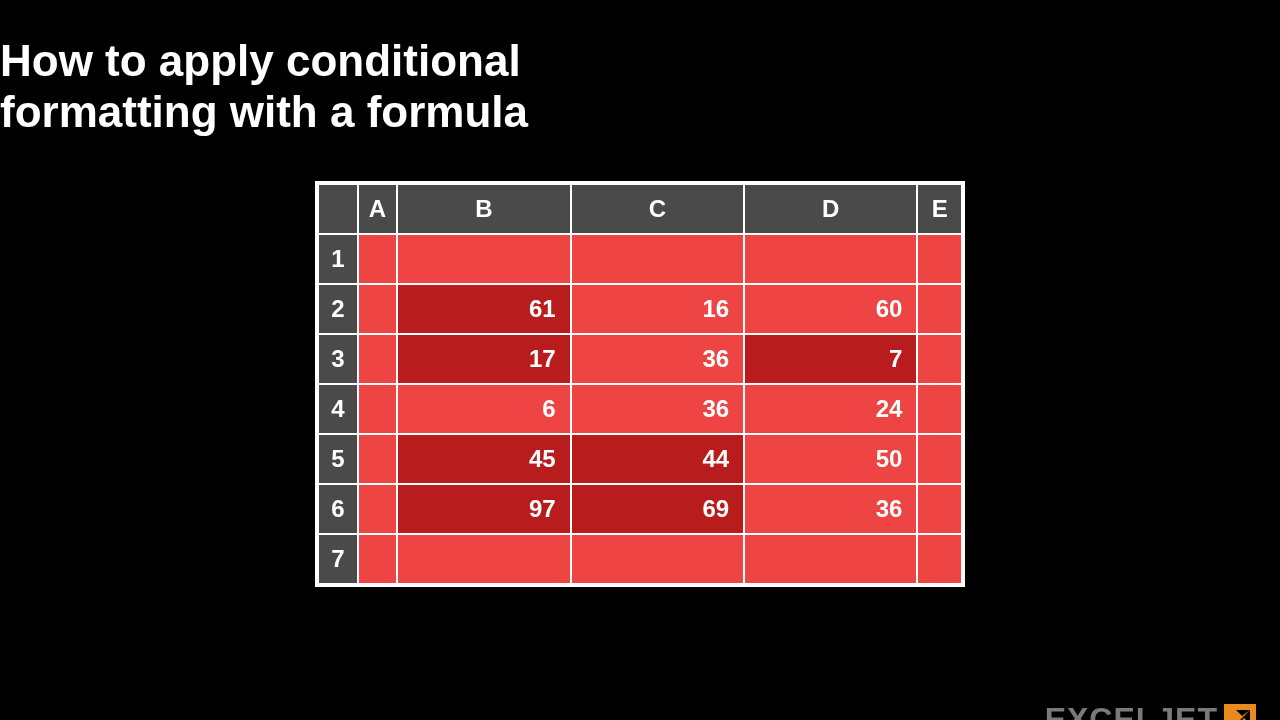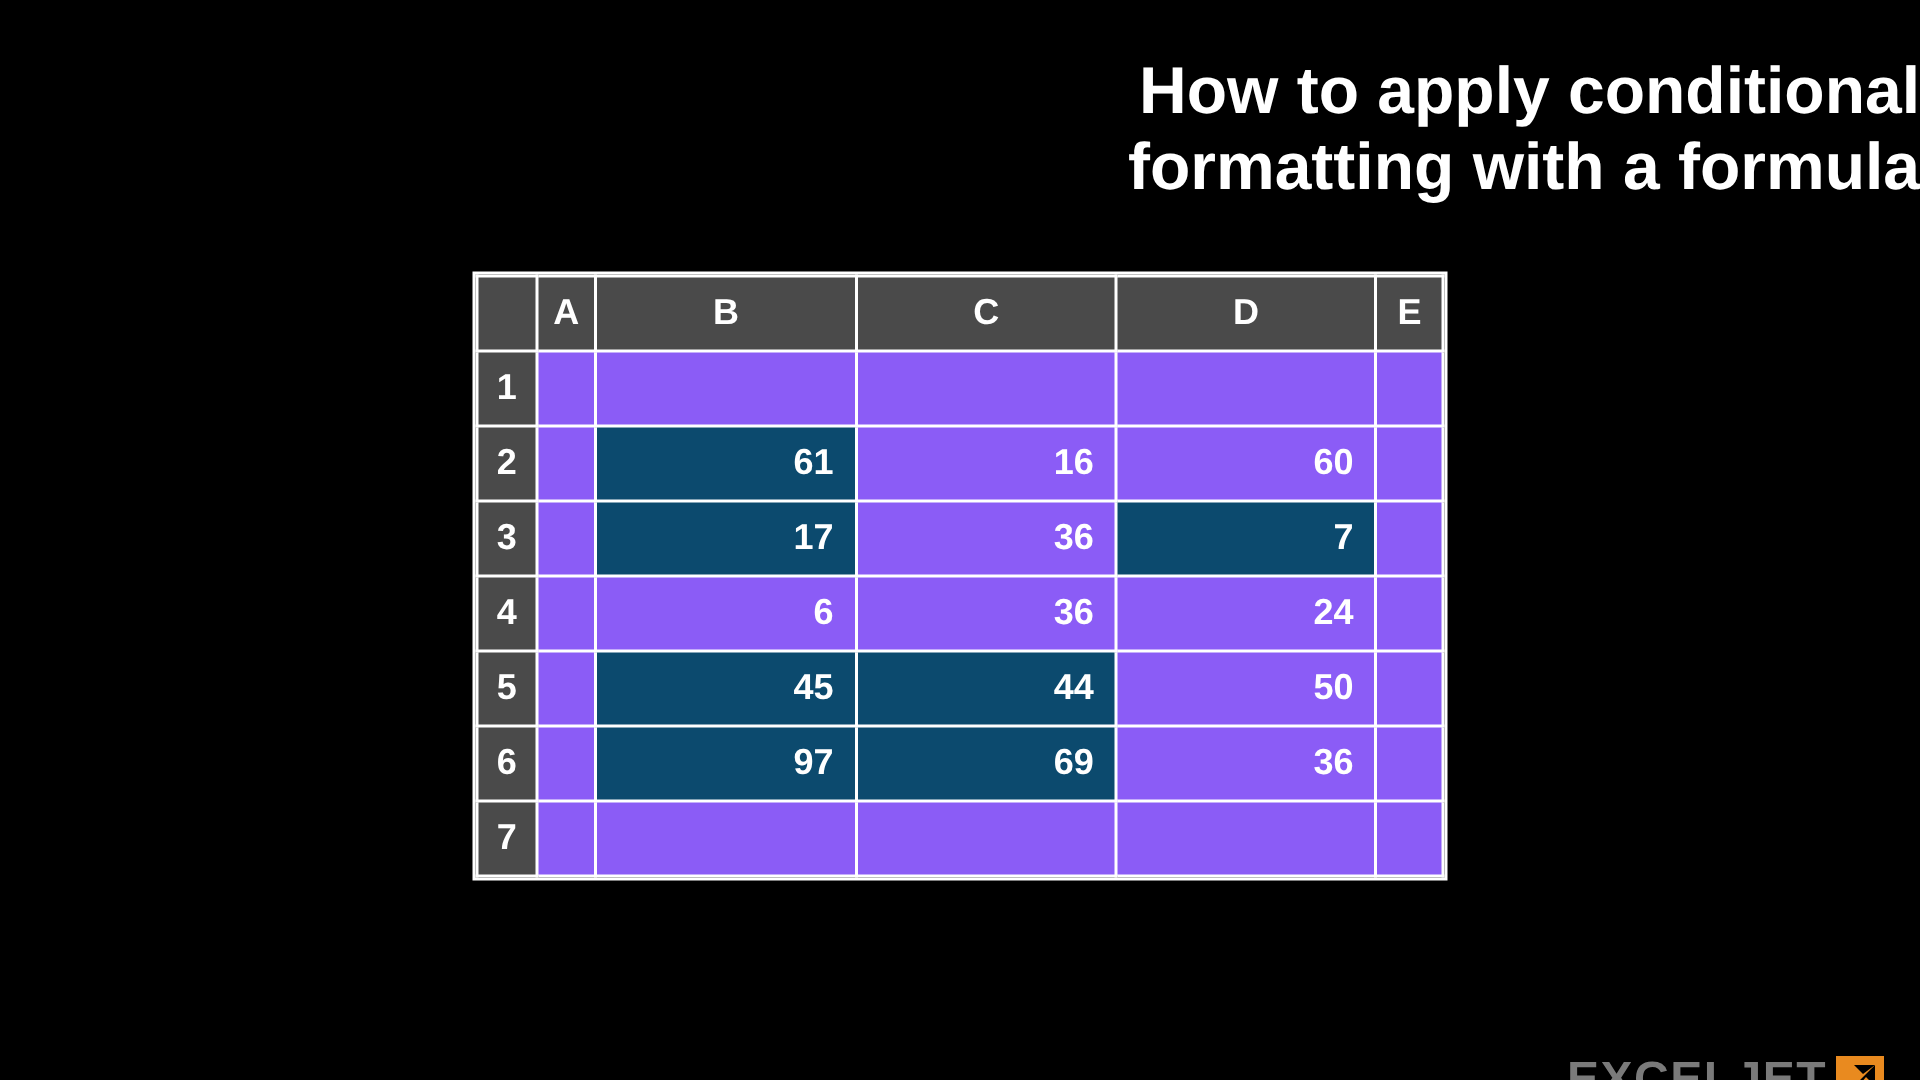--- a/index.html
+++ b/index.html
@@ -1,25 +1,25 @@
 <!DOCTYPE html>
 <html><head>
 <meta charset="utf-8">
 <style>
   * { margin: 0; padding: 0; box-sizing: border-box; }
   html, body { width: 1280px; height: 720px; background: #000; font-family: "Segoe UI", Arial, sans-serif; overflow: hidden; }
   .slide { width: 1280px; height: 720px; position: relative; }
-  .title { color: #fff; font-weight: 700; font-size: 44px; line-height: 1.15; text-align: right; margin-top: 36px; }
+  .title { color: #fff; font-weight: 700; font-size: 44px; line-height: 1.15; text-align: left; margin-top: 36px; }
   .table-wrap { width: 650px; margin: 44px auto 0; border: 2px solid #fff; }
   table { width: 100%; border-collapse: collapse; }
   th, td { border: 2px solid #fff; height: 50px; vertical-align: middle; }
   th { background: #4a4a4a; color: #fff; font-weight: 700; font-size: 24px; text-align: center; }
   td.rowhdr { background: #4a4a4a; color: #fff; font-weight: 700; font-size: 24px; text-align: center; }
-  td.cell { background: #8b5cf6; color: #fff; font-weight: 700; font-size: 24px; text-align: right; padding-right: 14px; }
-  td.cell.hl { background: #0c4a6e; padding-left: 24px; }
+  td.cell { background: #ef4444; color: #fff; font-weight: 700; font-size: 24px; text-align: right; padding-right: 14px; }
+  td.cell.hl { background: #b91c1c; padding-left: 24px; }
   .col-corner { width: 40px; }
   .col-a { width: 40px; }
   .col-b { width: 175px; }
   .col-c { width: 175px; }
   .col-d { width: 175px; }
   .col-e { width: 45px; }
   .logo { position: absolute; right: 24px; bottom: 18px; display: flex; align-items: center; gap: 6px; }
   .logo-text { color: #7a7a7a; font-weight: 800; font-size: 32px; letter-spacing: 1px; font-family: Arial, sans-serif; }
   .logo-icon { width: 32px; height: 32px; }
 </style>

